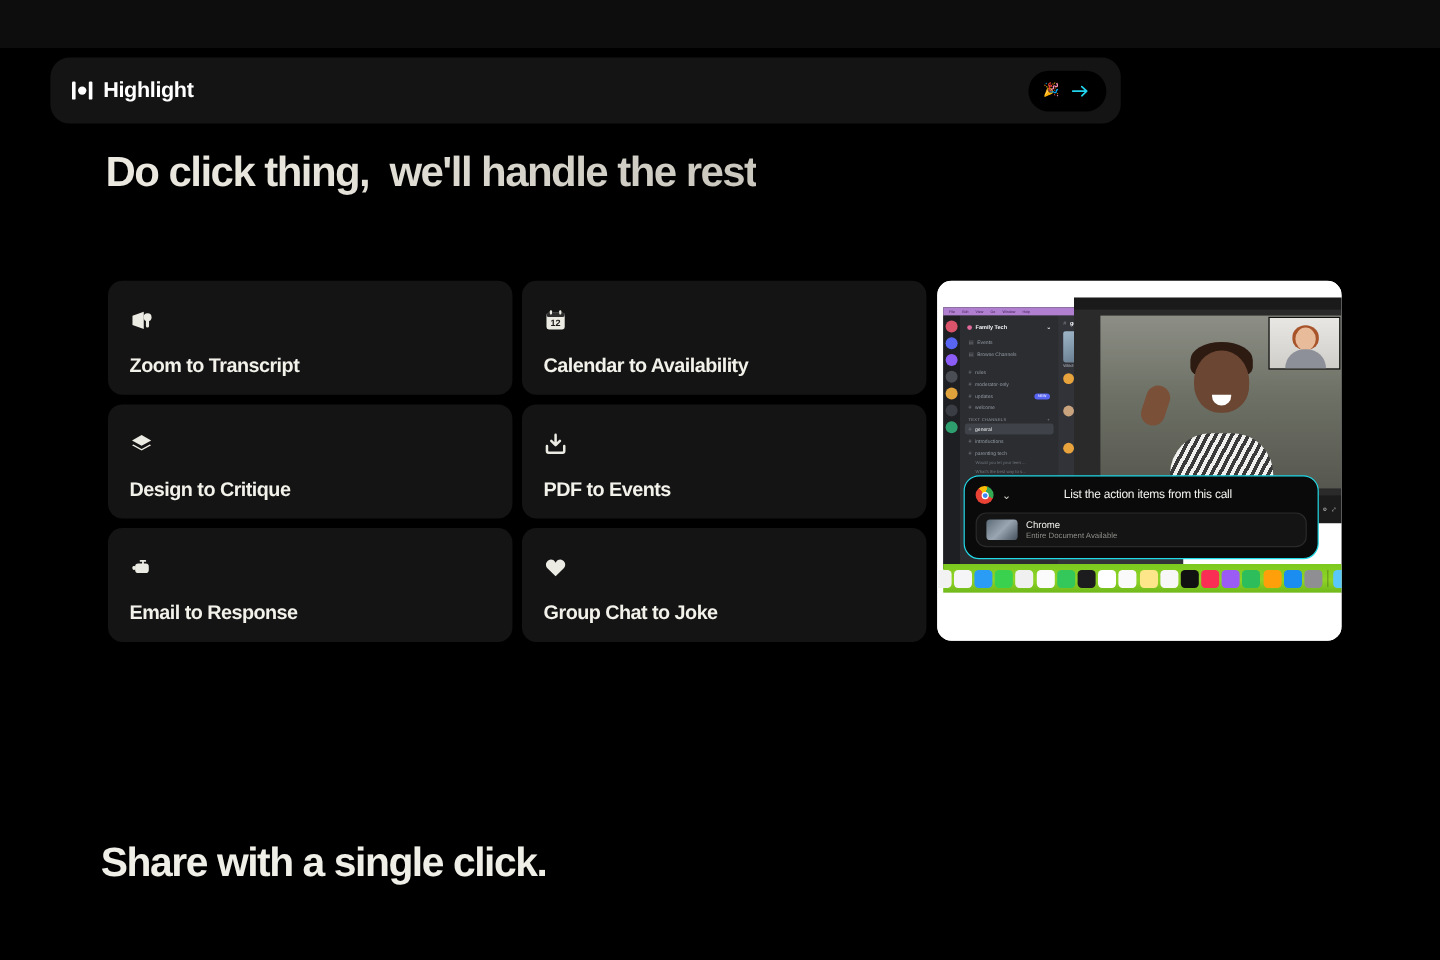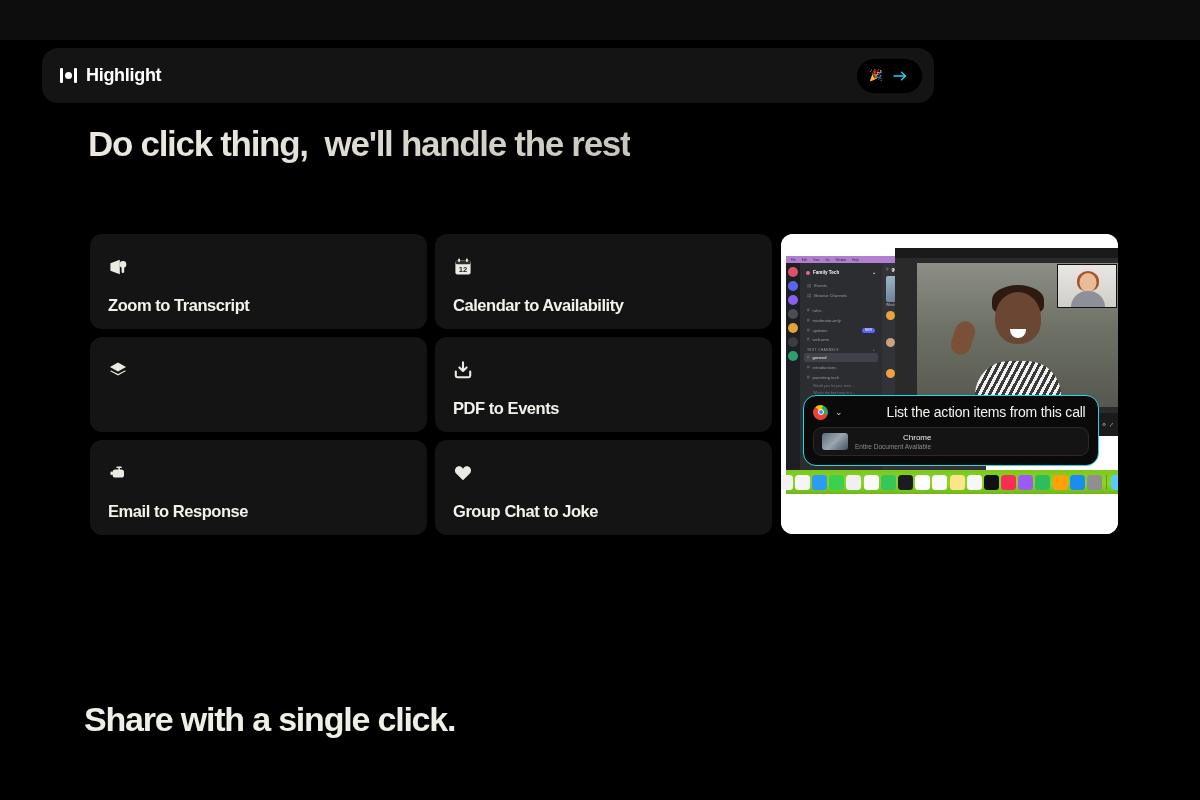--- a/index.html
+++ b/index.html
@@ -178,30 +178,30 @@
     background: #0a0a0a; border: 1.5px solid #22d9e8; border-radius: 13px;
     padding: 8px 9px 9px 9px;
   }
   .hl-top { display: flex; align-items: center; gap: 7px; }
   .hl-chrome {
     width: 15px; height: 15px; border-radius: 50%; flex: none;
     background: conic-gradient(from 200deg, #ea4335 0 33%, #fbbc05 33% 50%, #34a853 50% 75%, #ea4335 75% 100%);
     display: flex; align-items: center; justify-content: center;
   }
   .hl-chrome-in { width: 6px; height: 6px; border-radius: 50%; background: #4285f4; border: 1px solid #fff; }
-  .hl-prompt { color: #f3f3ef; font-size: 14px; letter-spacing: -0.2px; padding-left: 37px; }
+  .hl-prompt { color: #f3f3ef; font-size: 10px; letter-spacing: -0.2px; padding-left: 37px; }
   .hl-ctx {
     margin-top: 7px; background: #141414; border: 0.8px solid #2a2a2a; border-radius: 9px;
     display: flex; align-items: center; gap: 7px; padding: 5px 8px;
   }
   .hl-thumb {
     width: 26px; height: 17px; border-radius: 3px; flex: none;
     background: linear-gradient(135deg,#5d6b78 0%,#9aa7b2 50%,#44505c 100%);
   }
-  .hl-ctx-title { color: #f0f0ec; font-size: 8px; margin-left: 48px; }
+  .hl-ctx-title { color: #f0f0ec; font-size: 8px; }
   .hl-ctx-sub { color: #8d8d88; font-size: 6.5px; margin-top: 1px; }
 
   
   .dock-strip {
     position: absolute; left: 5px; bottom: 40px; width: 332px; height: 24px;
     background: linear-gradient(180deg,#7bc81e 0%,#8fd426 55%,#6fb81a 100%);
     display: flex; align-items: center; justify-content: center;
   }
   .dock { display: flex; gap: 2.2px; align-items: center; }
   .dock-icon { width: 15px; height: 15px; border-radius: 3.5px; }
@@ -271,20 +271,21 @@
       <span class="card-label">Calendar to Availability</span>
     </div>
 
     <div class="card">
       <span class="card-icon">
         <svg width="20" height="20" viewBox="0 0 20 20">
           <path d="M10 2.6 18 7l-8 4.4L2 7z" fill="#ecebe3"></path>
           <path d="M3.2 10.4 10 14.1l6.8-3.7 1.2.7-8 4.4-8-4.4z" fill="#ecebe3"></path>
         </svg>
       </span>
+      <span class="card-label">Design to Critique</span>
     </div>
 
     <div class="card">
       <span class="card-icon">
         <svg width="20" height="20" viewBox="0 0 20 20" fill="none">
           <path d="M10 2.4v8.2M6.4 7.4 10 11l3.6-3.6" stroke="#ecebe3" stroke-width="2.1" stroke-linecap="round" stroke-linejoin="round"></path>
           <path d="M2.8 11.6v4.2a1.4 1.4 0 0 0 1.4 1.4h11.6a1.4 1.4 0 0 0 1.4-1.4v-4.2" stroke="#ecebe3" stroke-width="2.1" stroke-linecap="round"></path>
         </svg>
       </span>
       <span class="card-label">PDF to Events</span>

